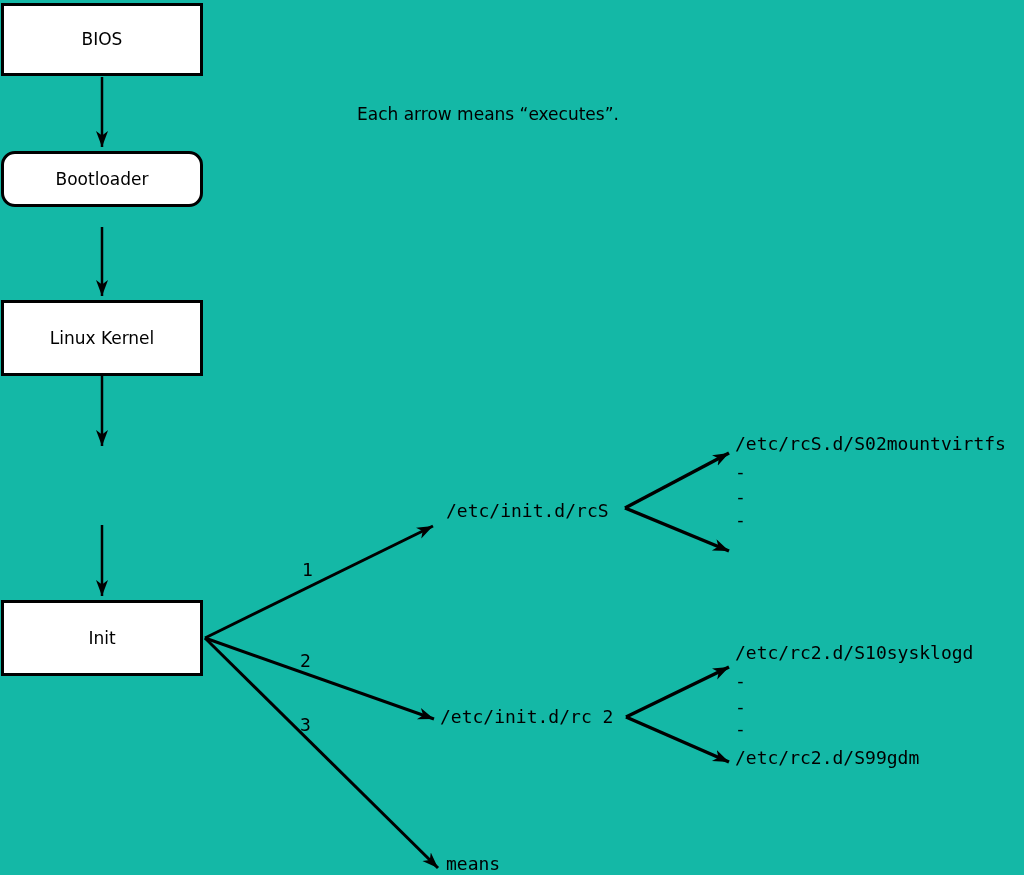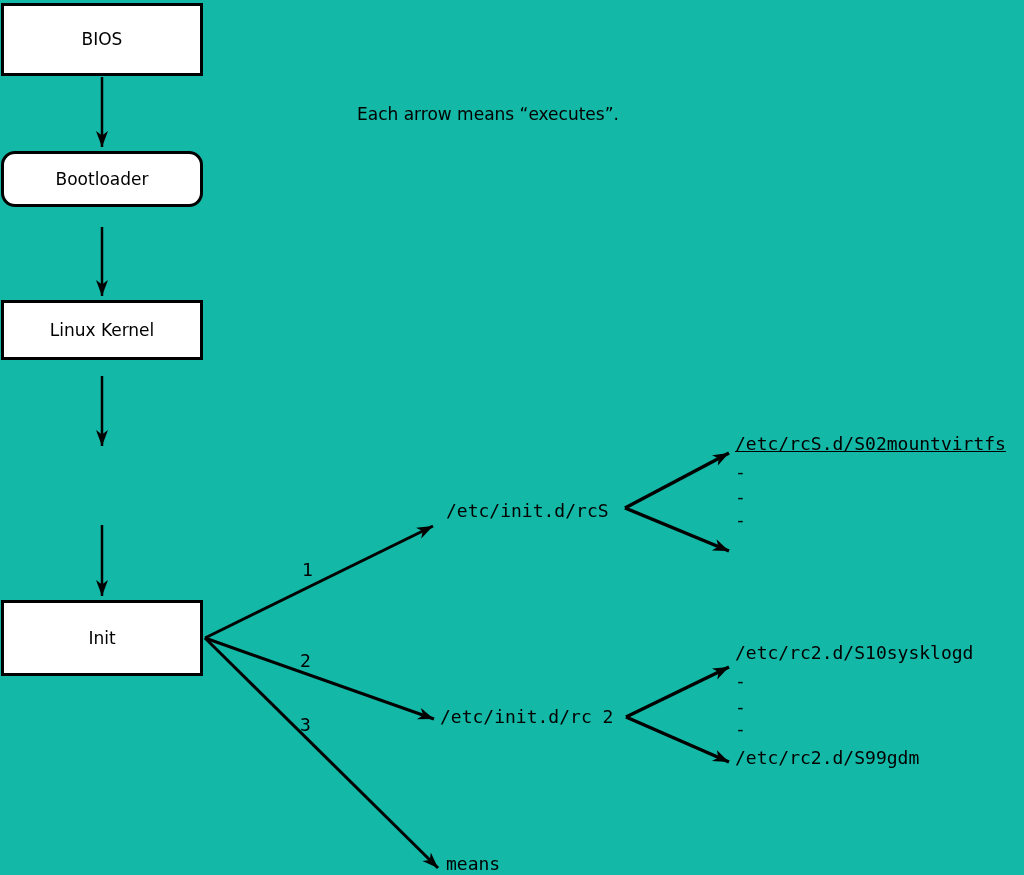--- a/index.html
+++ b/index.html
@@ -76,35 +76,35 @@
     <line x1="626" y1="717" x2="729" y2="667" stroke="#000000" stroke-width="3.5" marker-end="url(#ah)"></line>
     <line x1="626" y1="717" x2="729" y2="762" stroke="#000000" stroke-width="3.5" marker-end="url(#ah)"></line>
   </svg>
 
   <div class="box" style="top:3px;height:73px;">
     <span>BIOS</span>
   </div>
   <div class="box" style="top:151px;height:56px;border-radius:14px;">
     <span>Bootloader</span>
   </div>
-  <div class="box" style="top:300px;height:60px;">
+  <div class="box" style="top:300px;height:76px;">
     <span>Linux Kernel</span>
   </div>
   <div class="box" style="top:600px;height:76px;">
     <span>Init</span>
   </div>
 
   <div class="caption" style="left:357px;top:104px;">Each arrow means “executes”.</div>
 
   <div class="mono" style="left:302px;top:559px;">1</div>
   <div class="mono" style="left:300px;top:650px;">2</div>
   <div class="mono" style="left:300px;top:714px;">3</div>
 
   <div class="mono" style="left:446px;top:500px;">/etc/init.d/rcS</div>
-  <div class="mono" style="left:735px;top:433px;text-decoration:underline;">/etc/rcS.d/S02mountvirtfs</div>
+  <div class="mono" style="left:735px;top:433px;">/etc/rcS.d/S02mountvirtfs</div>
   <div class="mono" style="left:735px;top:461px;">-</div>
   <div class="mono" style="left:735px;top:486px;">-</div>
   <div class="mono" style="left:735px;top:509px;">-</div>
 
   <div class="mono" style="left:440px;top:706px;">/etc/init.d/rc 2</div>
   <div class="mono" style="left:735px;top:642px;">/etc/rc2.d/S10sysklogd</div>
   <div class="mono" style="left:735px;top:670px;">-</div>
   <div class="mono" style="left:735px;top:696px;">-</div>
   <div class="mono" style="left:735px;top:718px;">-</div>
   <div class="mono" style="left:735px;top:747px;text-align:center;">/etc/rc2.d/S99gdm</div>

